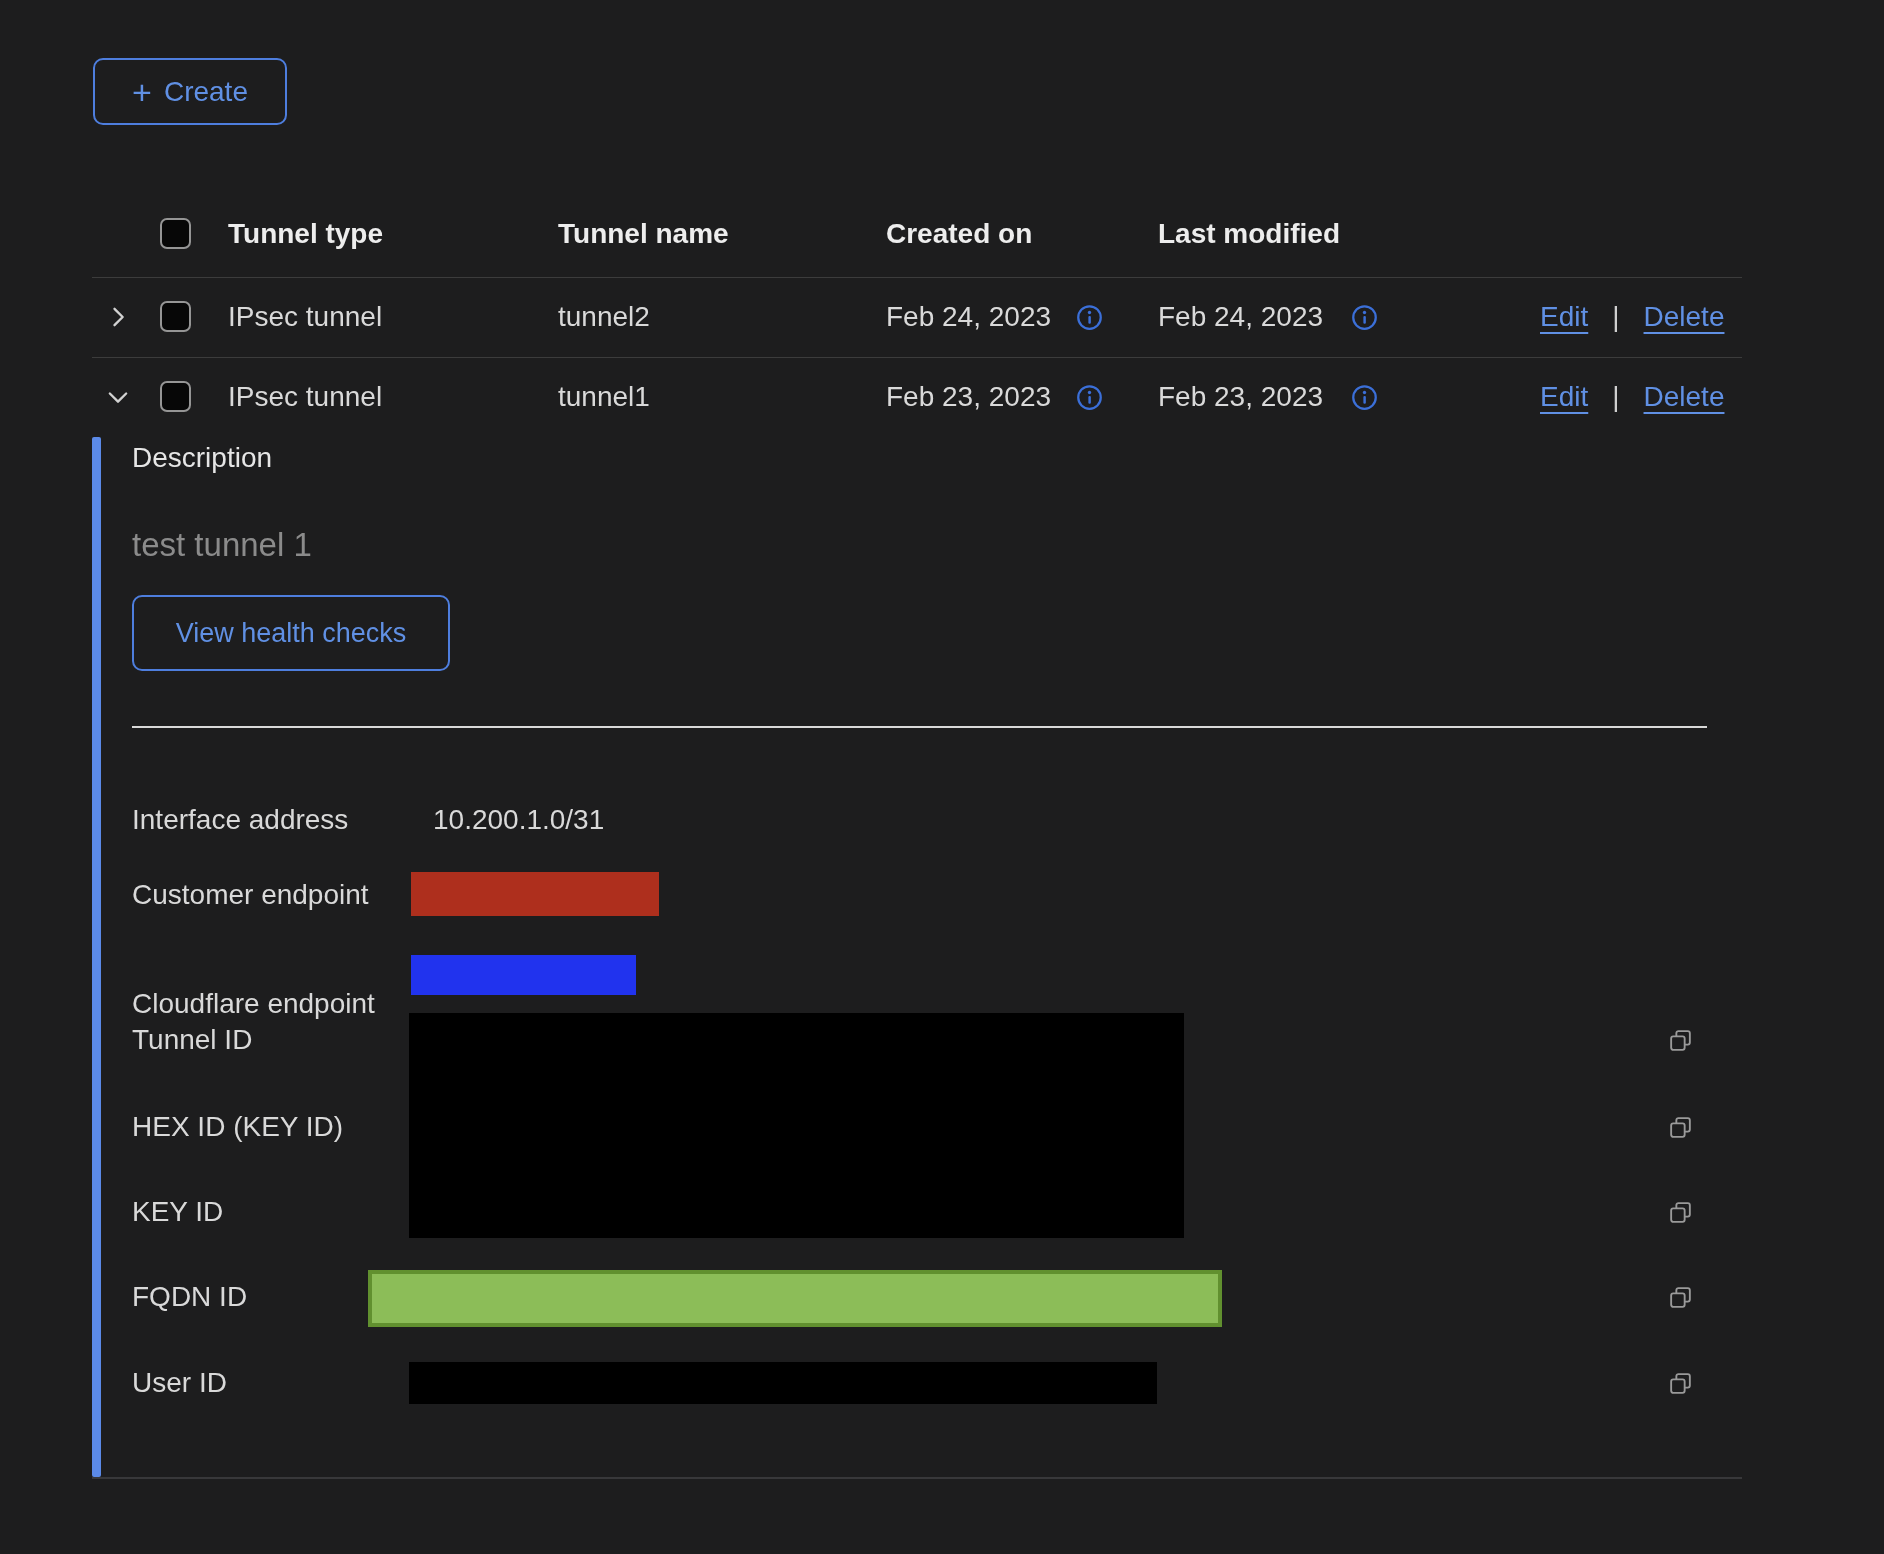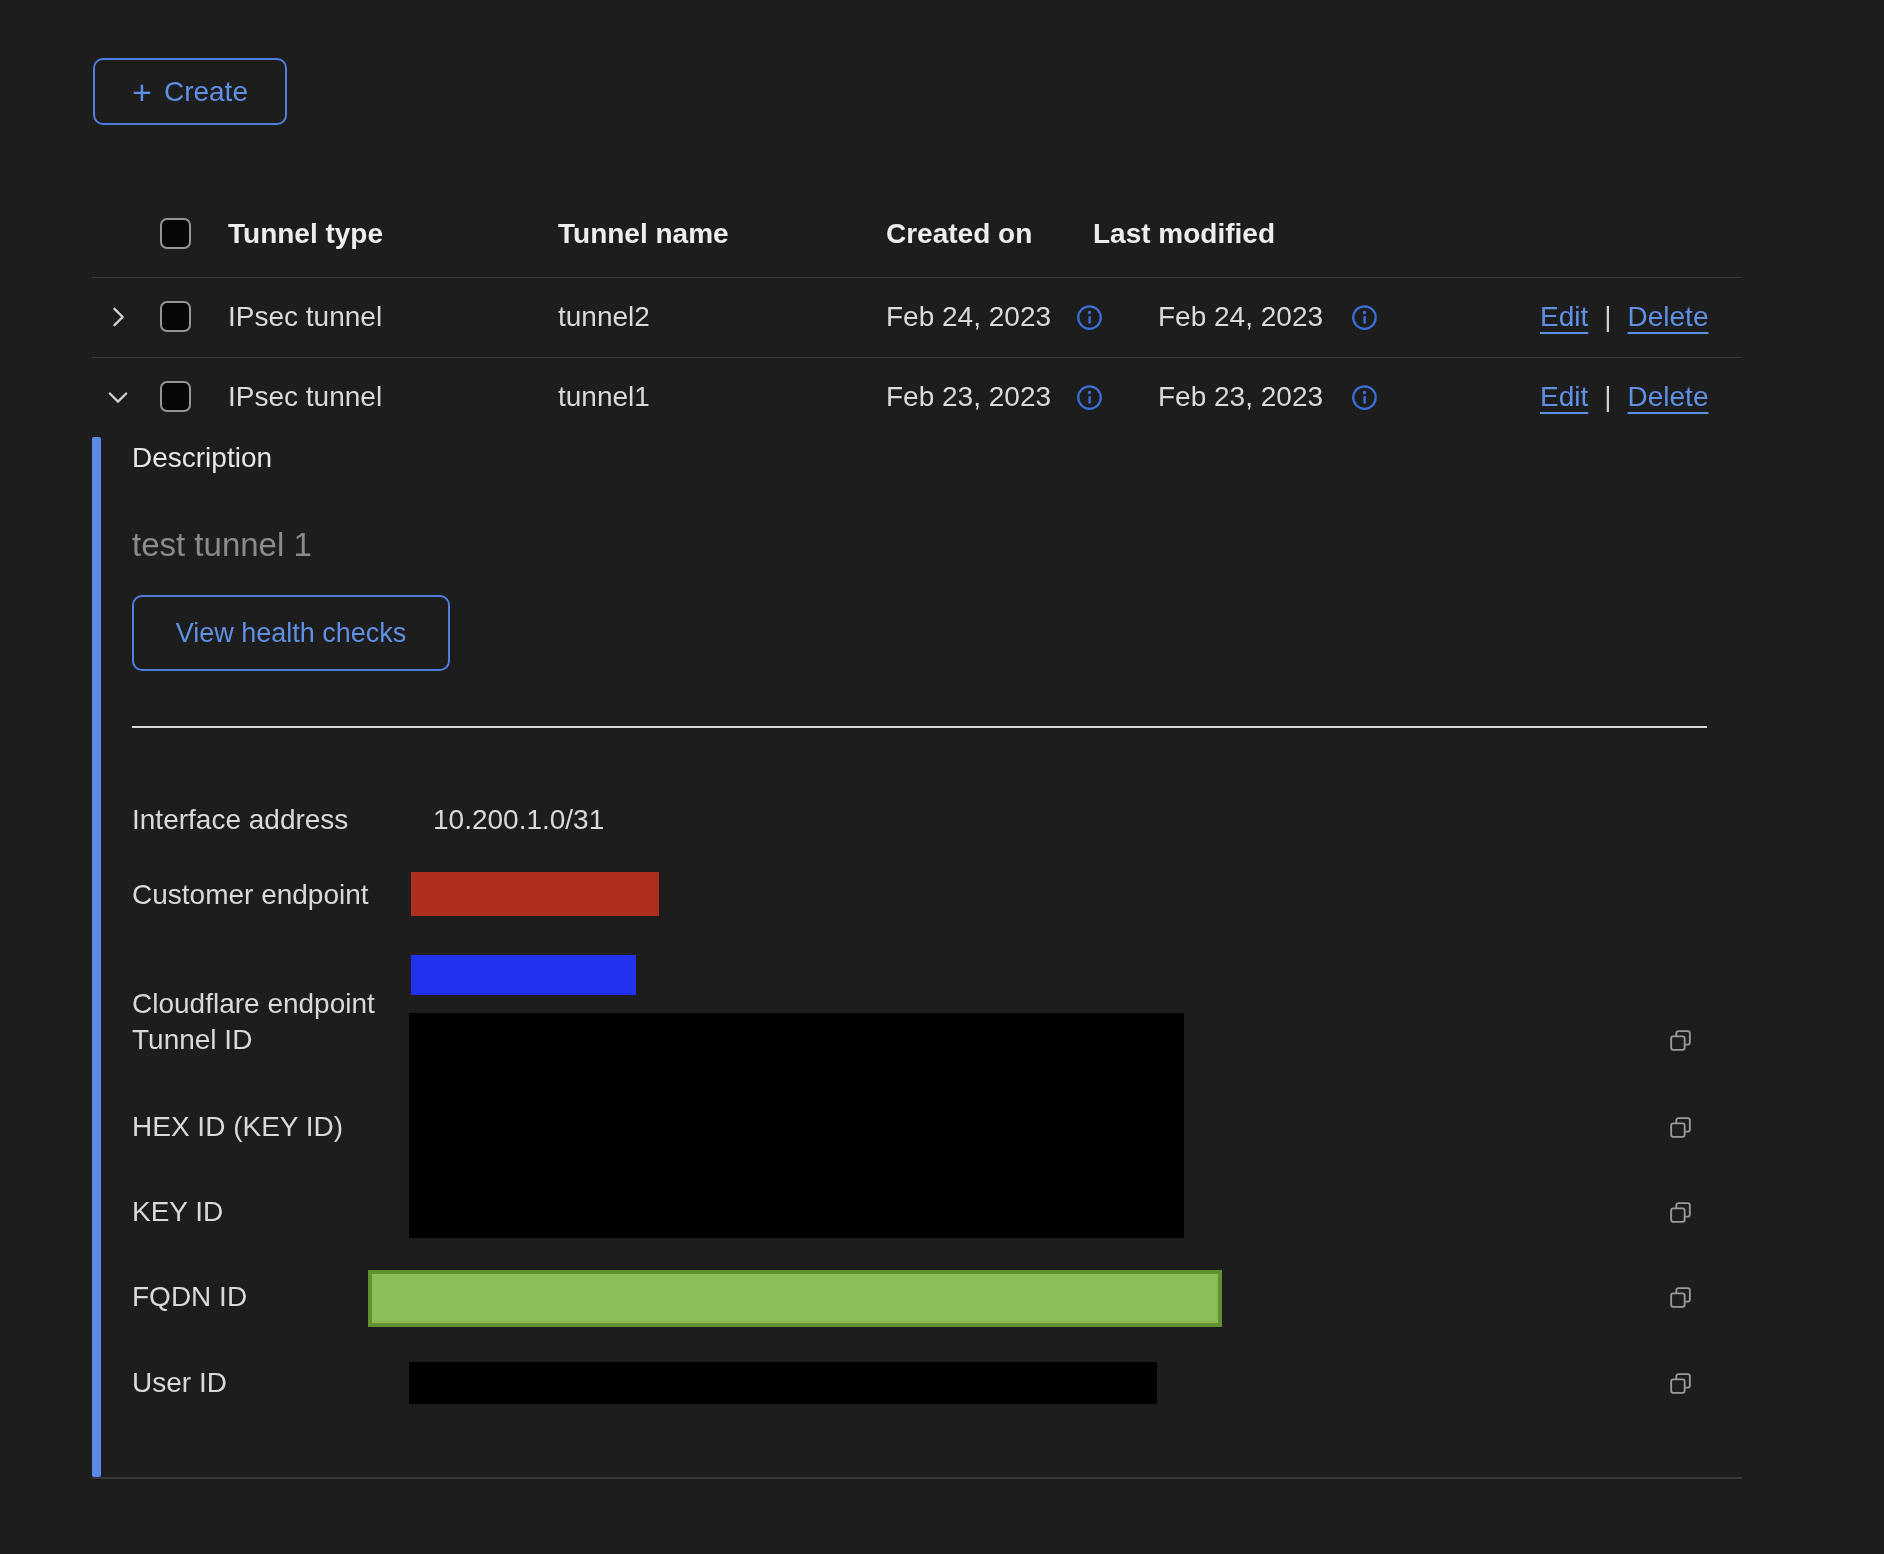--- a/index.html
+++ b/index.html
@@ -26,21 +26,21 @@
   .chk {
     width:31px; height:31px; border:2px solid #959595; border-radius:7px;
     background:#070707; cursor:pointer;
   }
 
   .link {
     color:var(--link); font-size:28px; text-decoration:underline;
     text-underline-offset:6px; text-decoration-thickness:2px; cursor:pointer;
   }
   .pipe { color:#cfcfcf; font-size:28px; }
-  .actions { display:flex; gap:16px; align-items:center; height:48px; line-height:48px; }
+  .actions { display:flex; gap:24px; align-items:center; height:48px; line-height:48px; }
 
   .icon-btn { cursor:pointer; display:block; }
 
   .accent-bar { width:9px; background:var(--accent_bar); border-radius:2px; }
 
   .redact { display:block; }
   .redact.red   { background:var(--redact_red); }
   .redact.blue  { background:var(--redact_blue); }
   .redact.black { background:var(--redact_black); }
   .redact.green { background:var(--redact_green); border:4px solid var(--redact_green_border); }
@@ -52,21 +52,21 @@
 
   <button class="btn-outline abs" style="left:93px; top:58px; width:194px; height:67px;">
     <span class="plus">+</span>
     <span>Create</span>
   </button>
 
   <div class="chk abs" style="left:160px; top:218px;"></div>
   <div class="cell hdr abs" style="left:228px; top:210px;">Tunnel type</div>
   <div class="cell hdr abs" style="left:558px; top:210px;">Tunnel name</div>
   <div class="cell hdr abs" style="left:886px; top:210px;">Created on</div>
-  <div class="cell hdr abs" style="left:1093px; top:210px;">Last modified</div>
+  <div class="cell hdr abs" style="left:1158px; top:210px;">Last modified</div>
   <div class="divider-dark abs" style="left:92px; top:277px; width:1650px;"></div>
 
   <div class="abs icon-btn" style="left:104px; top:303px;">
     <svg width="28" height="28" viewBox="0 0 24 24" fill="none" stroke="#d2d2d2" stroke-width="2" stroke-linecap="round" stroke-linejoin="round">
         <polyline points="9 5 16 12 9 19"></polyline>
       </svg>
   </div>
   <div class="chk abs" style="left:160px; top:301px;"></div>
   <div class="cell abs" style="left:228px; top:293px;">IPsec tunnel</div>
   <div class="cell abs" style="left:558px; top:293px;">tunnel2</div>

